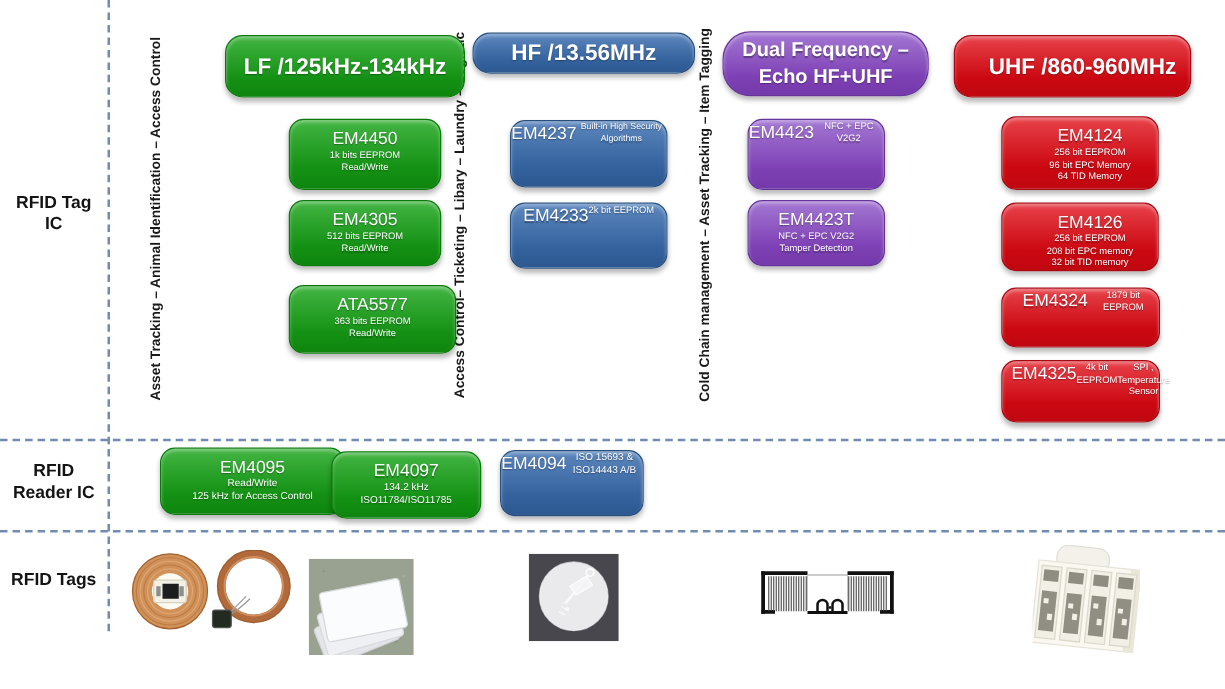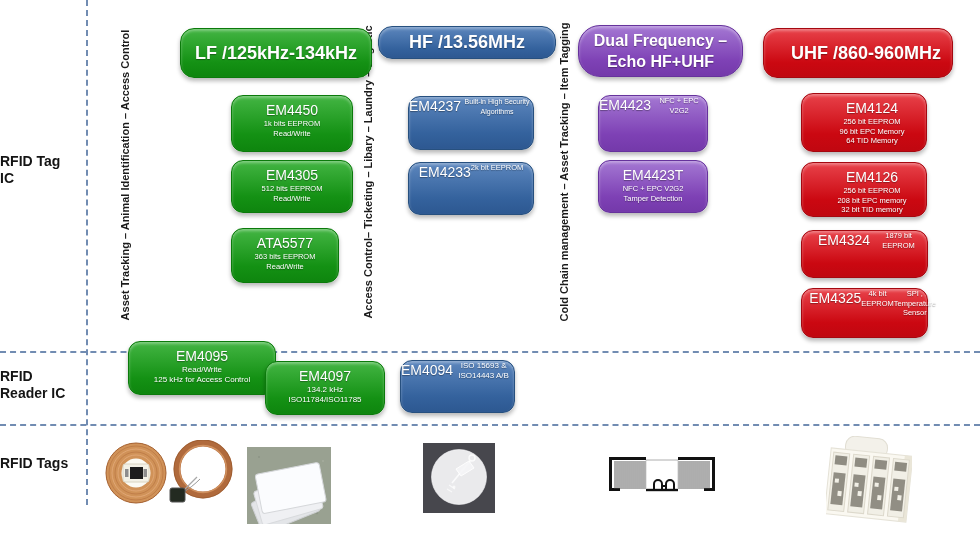--- a/index.html
+++ b/index.html
@@ -2,21 +2,21 @@
 <html><head>
 <meta charset="utf-8">
 <style>
   html,body{margin:0;padding:0;background:#fff;}
   #stage{position:relative;width:980px;height:551px;background:#ffffff;overflow:hidden;
          font-family:"Liberation Sans",sans-serif;}
   
   .vline{position:absolute;left:86px;top:0;height:505px;width:0;border-left:2px dashed #718cb2;}
   .hline{position:absolute;left:0;width:980px;height:0;border-top:2px dashed #718cb2;}
   
-  .rowlabel{position:absolute;left:0;width:86px;font-weight:bold;
+  .rowlabel{position:absolute;left:0;width:86px;text-align:center;font-weight:bold;
             color:#141414;font-size:14px;line-height:17px;}
   
   .vlabel{position:absolute;width:330px;height:16px;transform:rotate(-90deg);
           text-align:center;font-weight:bold;color:#1a1a1a;font-size:11px;white-space:nowrap;}
   
   .box{position:absolute;border-radius:12px;color:#fff;text-align:center;
        box-shadow:0 3px 4px rgba(0,0,0,.28), inset 0 2px 3px rgba(255,255,255,.35);
        text-shadow:0 1px 1px rgba(0,0,0,.35);box-sizing:border-box;}
   .green {background:linear-gradient(#43b543,#149114 70%,#0e850e);border:1px solid #0b7a0b;margin-left:33px;}
   .blue  {background:linear-gradient(#5c86bd,#34629d 70%,#2d5891);border:1px solid #27507f;}
@@ -62,21 +62,21 @@
   <div class="box chip green" style="left:198px;top:95px;width:122px;height:57px">
     <div class="chip-name">EM4450</div>
     <div class="chip-sub">1k bits EEPROM</div>
     <div class="chip-sub">Read/Write</div>
   </div>
   <div class="box chip green" style="left:198px;top:160px;width:122px;height:53px">
     <div class="chip-name">EM4305</div>
     <div class="chip-sub">512 bits EEPROM</div>
     <div class="chip-sub">Read/Write</div>
   </div>
-  <div class="box chip green" style="left:198px;top:228px;width:108px;height:55px">
+  <div class="box chip green" style="left:198px;top:228px;width:134px;height:55px">
     <div class="chip-name">ATA5577</div>
     <div class="chip-sub">363 bits EEPROM</div>
     <div class="chip-sub">Read/Write</div>
   </div>
 
   <div class="box hdr blue" style="left:378px;top:26px;width:178px;height:33px">
     <span>HF /13.56MHz</span>
   </div>
   <div class="box chip blue center1" style="left:408px;top:96px;width:126px;height:54px">
     <div class="chip-name">EM4237</div>
@@ -119,21 +119,21 @@
   <div class="box chip red center1" style="left:801px;top:230px;width:127px;height:48px">
     <div class="chip-name">EM4324</div>
     <div class="chip-sub">1879 bit EEPROM</div>
   </div>
   <div class="box chip red center1" style="left:801px;top:288px;width:127px;height:50px">
     <div class="chip-name">EM4325</div>
     <div class="chip-sub">4k bit EEPROM</div>
     <div class="chip-sub">SPI ,  Temperature Sensor</div>
   </div>
 
-  <div class="box chip green" style="left:95px;top:341px;width:148px;height:54px">
+  <div class="box chip green" style="left:95px;top:358px;width:148px;height:54px">
     <div class="chip-name">EM4095</div>
     <div class="chip-sub rd">Read/Write</div>
     <div class="chip-sub rd">125 kHz for Access Control</div>
   </div>
   <div class="box chip green" style="left:232px;top:361px;width:120px;height:54px">
     <div class="chip-name">EM4097</div>
     <div class="chip-sub rd">134.2 kHz</div>
     <div class="chip-sub rd">ISO11784/ISO11785</div>
   </div>
   <div class="box chip blue center1" style="left:400px;top:360px;width:115px;height:53px">

